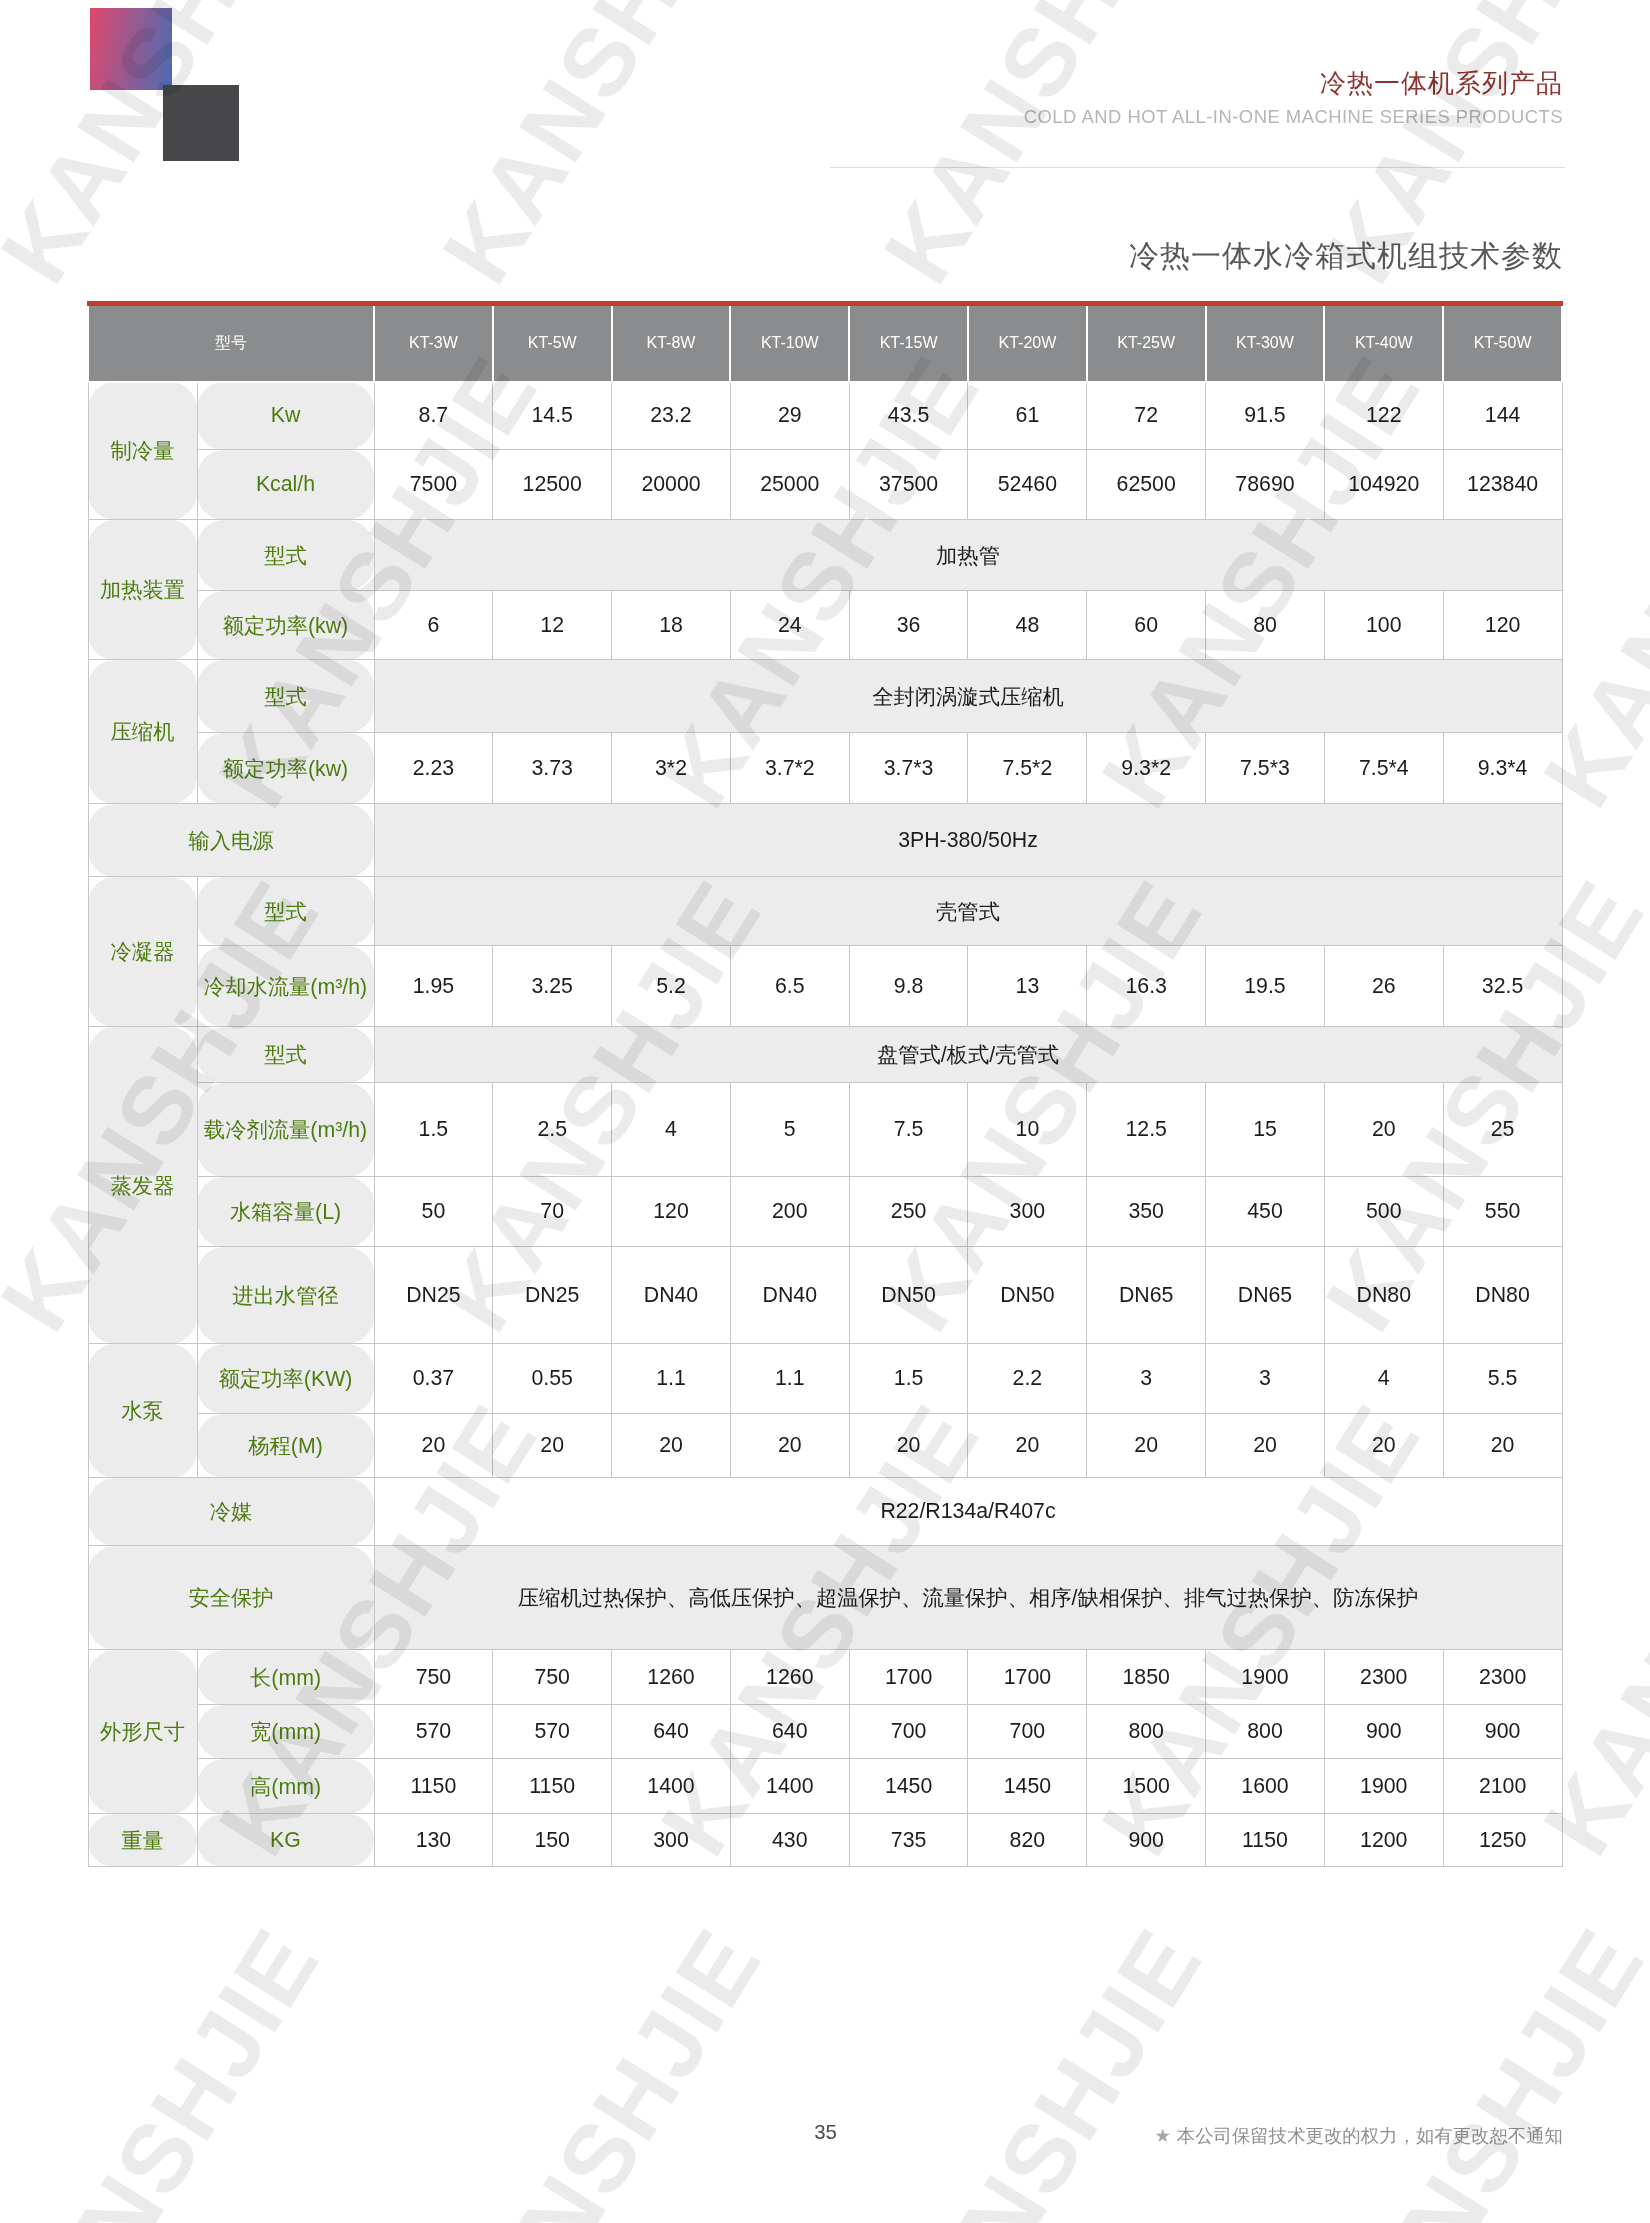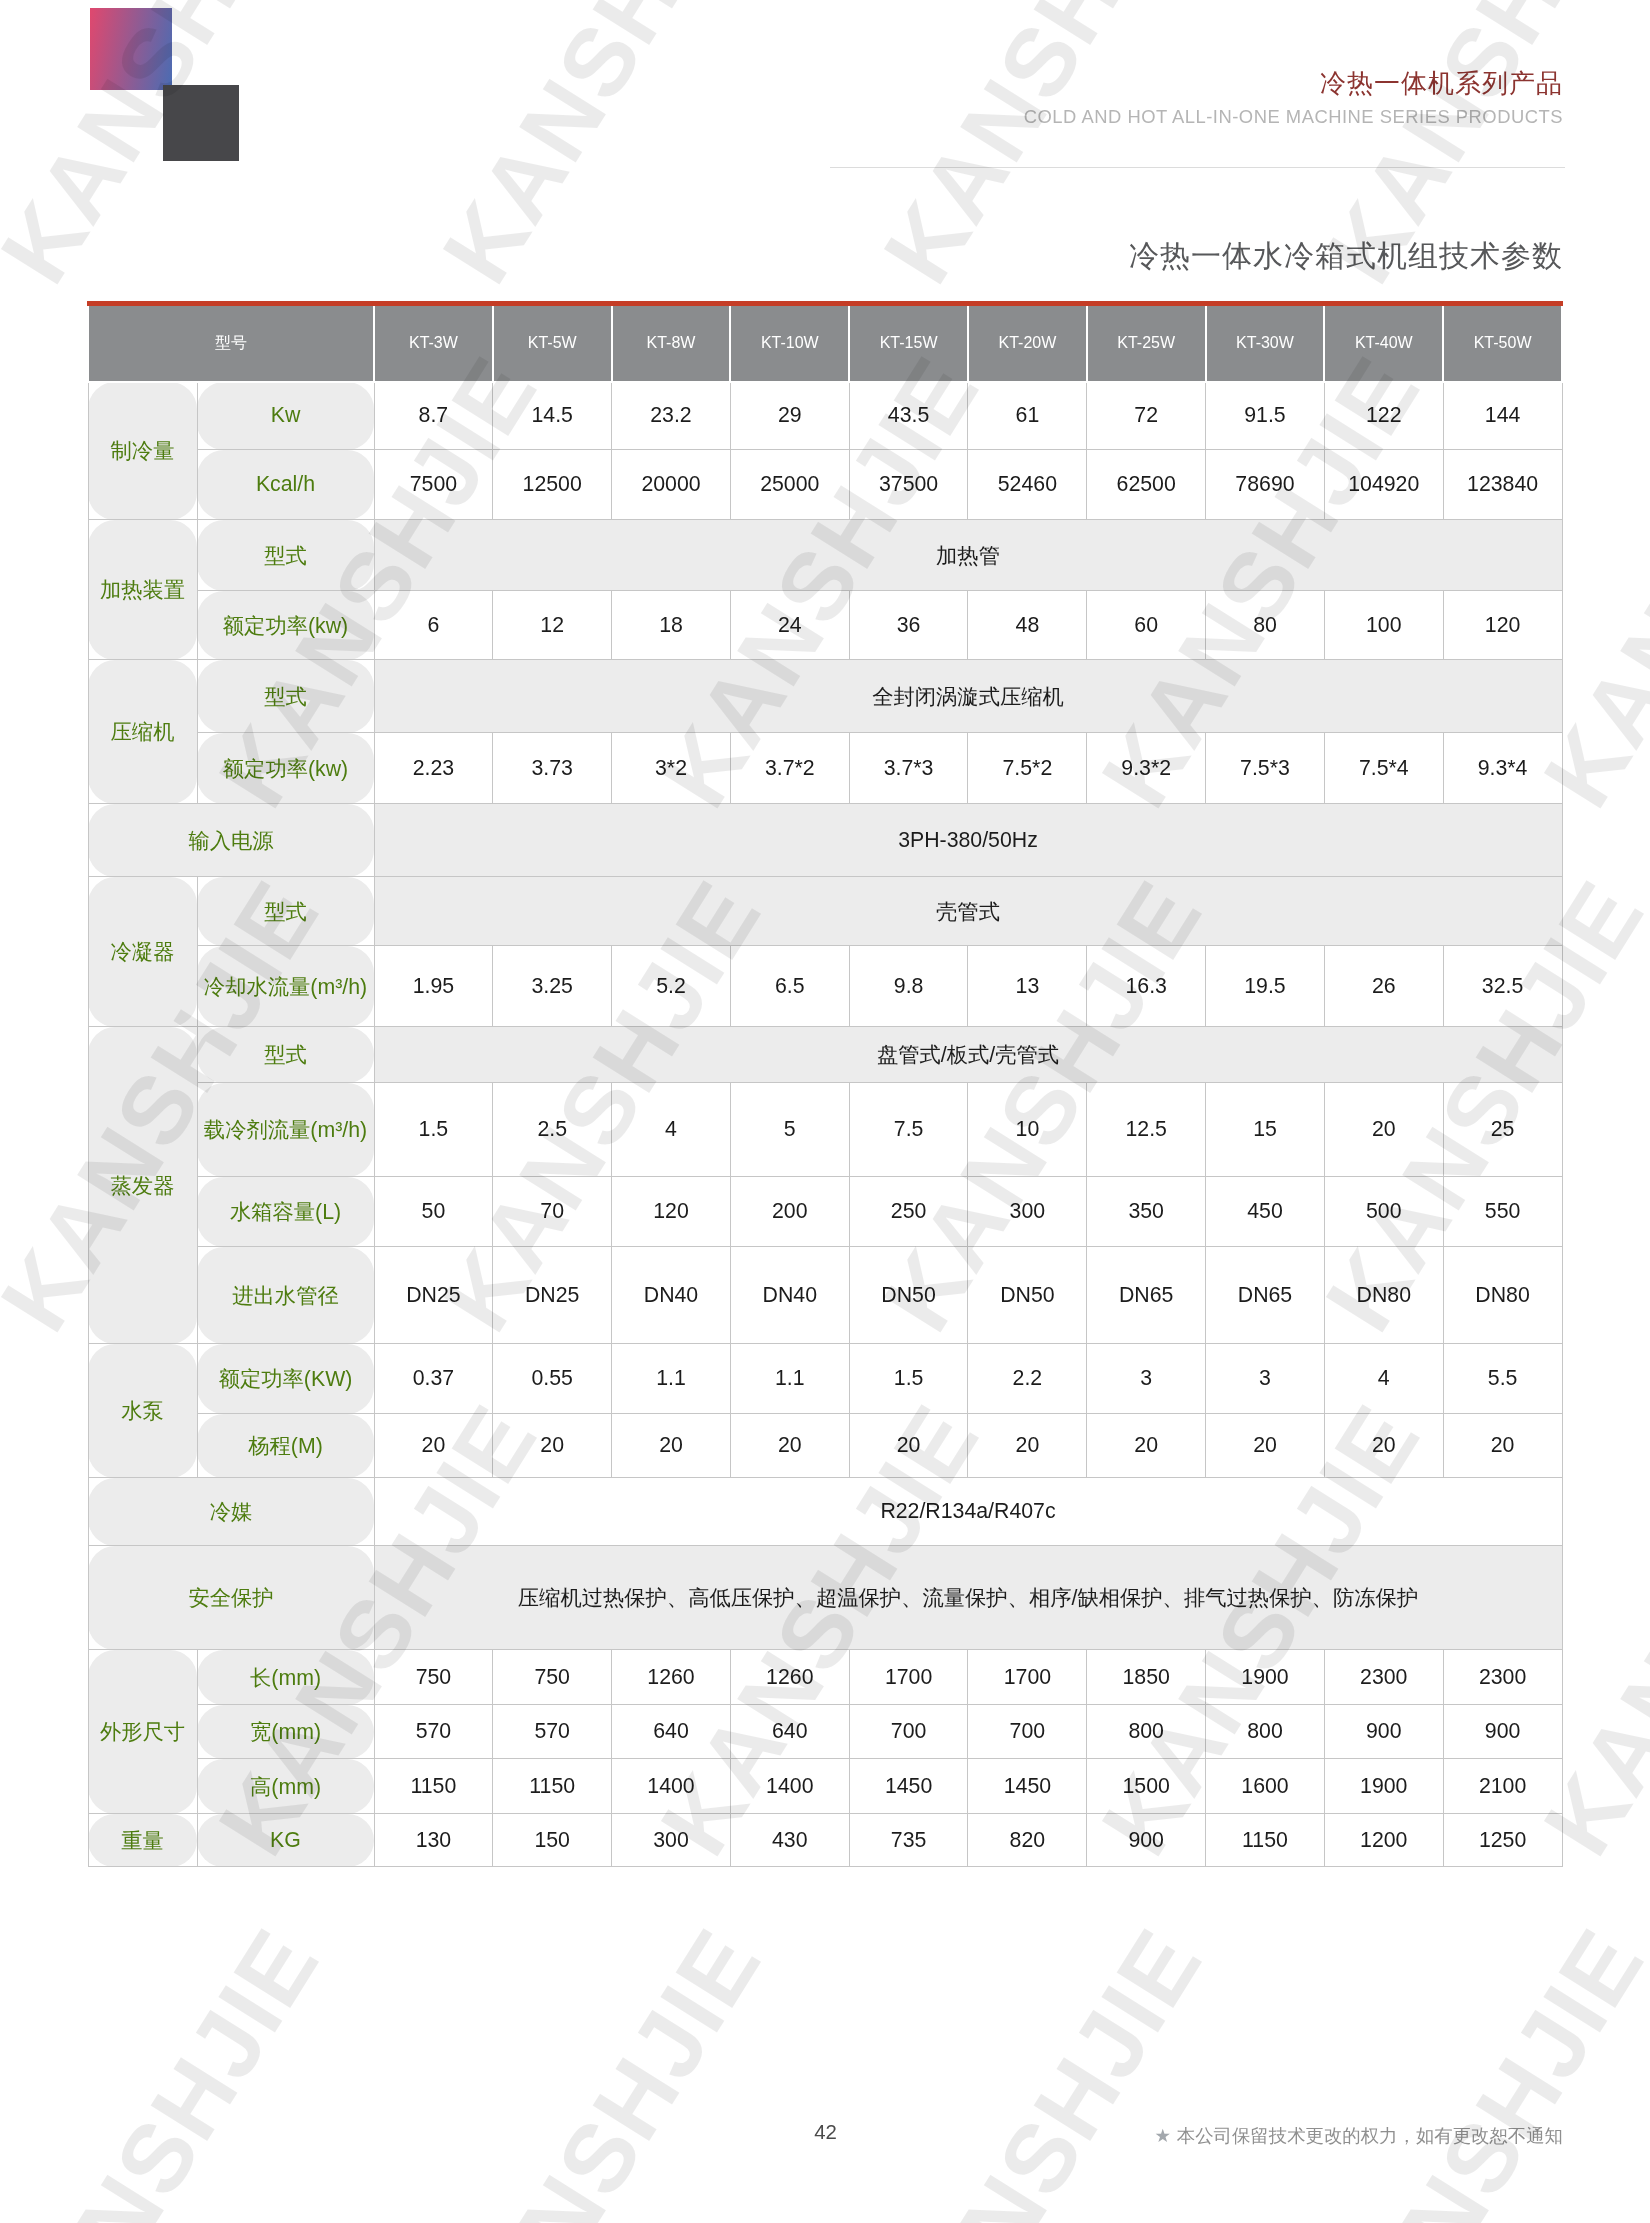--- a/index.html
+++ b/index.html
@@ -333,21 +333,21 @@
           <td>820</td>
           <td>900</td>
           <td>1150</td>
           <td>1200</td>
           <td>1250</td>
         </tr>
       </tbody>
   </table>
 
 
-  <div class="page-num">42</div>
+  <div class="page-num">35</div>
   <div class="footer-right"><span class="star">★</span><span>本公司保留技术更改的权力，如有更改恕不通知</span></div>
 
   <div class="watermark-layer">
       <span class="wm" style="left: 160px; top: 58px;">KANSHJIE</span>
       <span class="wm" style="left: 602px; top: 58px;">KANSHJIE</span>
       <span class="wm" style="left: 1043px; top: 58px;">KANSHJIE</span>
       <span class="wm" style="left: 1485px; top: 58px;">KANSHJIE</span>
       <span class="wm" style="left: 378px; top: 582px;">KANSHJIE</span>
       <span class="wm" style="left: 820px; top: 582px;">KANSHJIE</span>
       <span class="wm" style="left: 1261px; top: 582px;">KANSHJIE</span>

